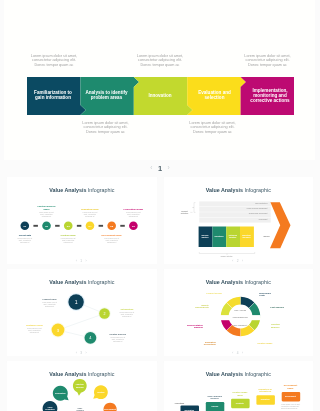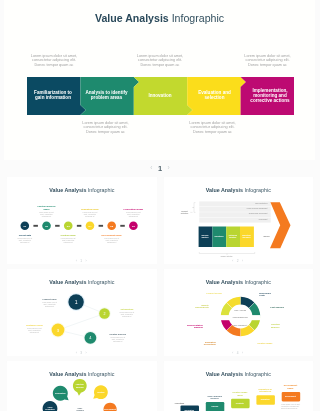--- a/index.html
+++ b/index.html
@@ -26,21 +26,20 @@
   .tx { position:absolute; white-space:pre-line; }
   .mini { font-size:1.55px; line-height:2.05px; color:#b6b6b6; }
   .minih { font-size:2.15px; line-height:2.6px; font-weight:700; }
 </style>
 </head>
 <body>
 
 <div id="page">
 
   <div class="hero">
-    <div class="hero-title"><b>Value Analysis</b><span> Infographic</span></div>
     <svg class="steps" viewBox="0 0 267 38">
       <path d="M53.40 0 L53.40 28 L58.70 33 L53.40 38 L0 38 L0 0 Z" fill="#0b4a62"></path>
       <path d="M106.80 0 L112.10 5 L106.80 10 L106.80 38 L53.40 38 L58.70 33 L53.40 28 L53.40 0 Z" fill="#1e8a6e"></path>
       <path d="M160.20 0 L160.20 28 L165.50 33 L160.20 38 L106.80 38 L106.80 10 L112.10 5 L106.80 0 Z" fill="#c2d92e"></path>
       <path d="M213.60 0 L218.90 5 L213.60 10 L213.60 38 L160.20 38 L165.50 33 L160.20 28 L160.20 0 Z" fill="#fbdd1b"></path>
       <path d="M267 0 L267 38 L213.60 38 L213.60 10 L218.90 5 L213.60 0 Z" fill="#bd0a72"></path>
     </svg>
     <div class="slab" style="left:24px;width:50px;top:89.5px">Familiarization to
 gain information</div>
     <div class="slab" style="left:77.5px;width:50px;top:89.5px">Analysis to identify

